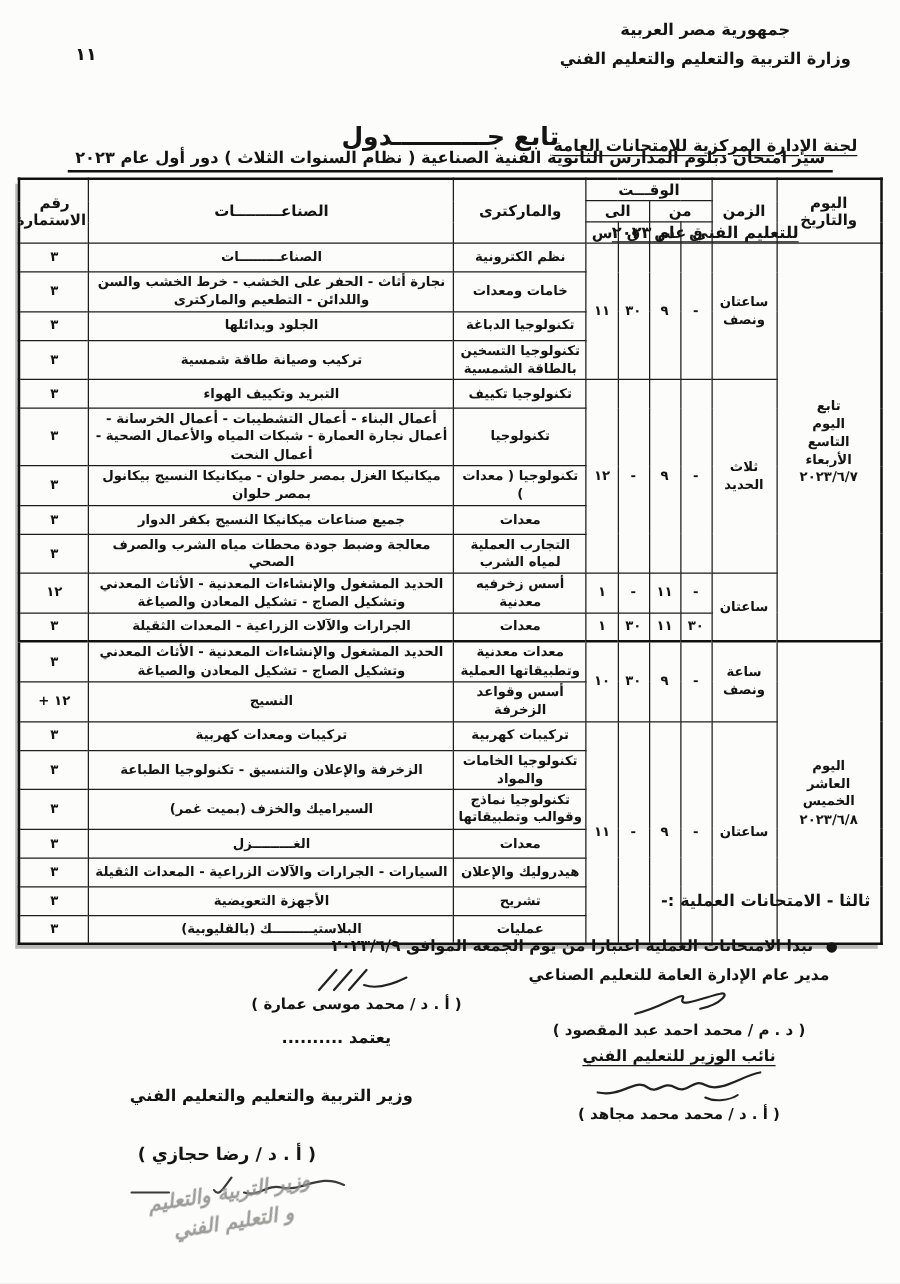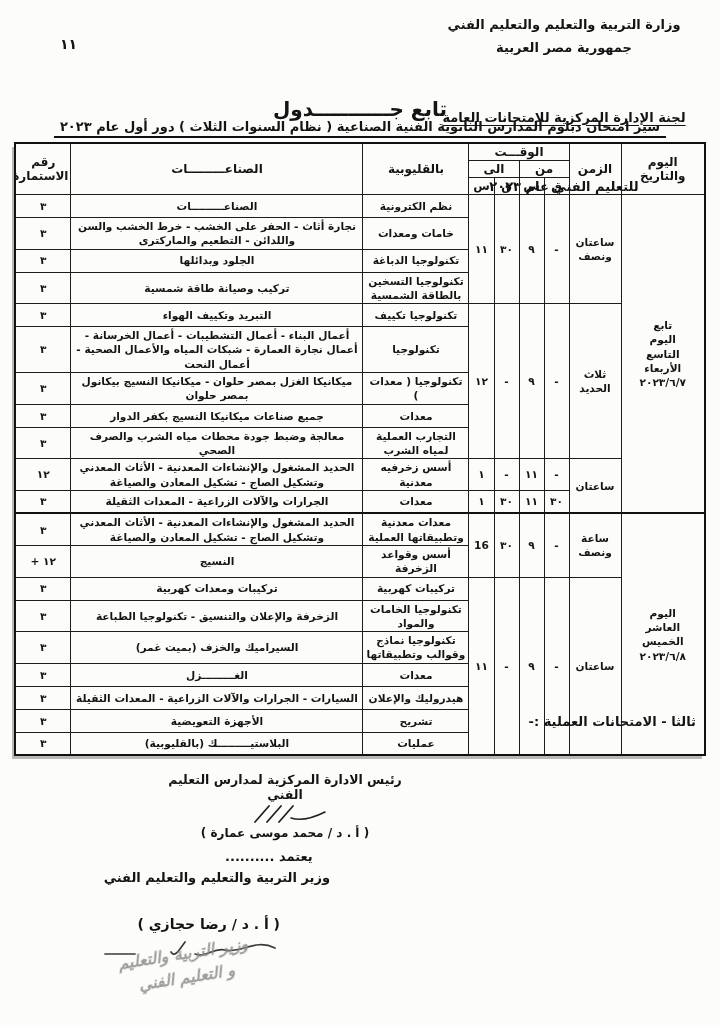--- a/index.html
+++ b/index.html
@@ -42,41 +42,41 @@
 
   .notes-heading{position:absolute;top:714px;right:24px;font-size:13px;font-weight:bold;margin-left:11px;}
   .notes-bullet{position:absolute;top:749px;right:50px;font-size:12.5px;font-weight:bold;}
   .notes-bullet .dot{margin-left:10px;font-size:11px;}
 
   .sig-right{position:absolute;top:772px;right:12px;width:330px;text-align:center;font-weight:bold;}
   .sig-left{position:absolute;top:772px;left:150px;width:270px;text-align:center;font-weight:bold;}
   .sig-title{font-size:12.5px;}
   .sig-name{font-size:12px;}
   .sig-svg{display:block;margin:0 auto;}
-  .approve-label{position:absolute;top:849px;left:225px;font-size:13px;font-weight:bold;}
+  .approve-label{position:absolute;top:823px;left:225px;font-size:13px;font-weight:bold;}
   .approve-title{position:absolute;top:870px;left:85px;width:245px;font-size:13px;font-weight:bold;}
-  .approve-name{position:absolute;top:916px;left:110px;width:170px;text-align:right;font-size:14px;font-weight:bold;}
+  .approve-name{position:absolute;top:916px;left:110px;width:170px;text-align:left;font-size:14px;font-weight:bold;}
   .approve-sign{position:absolute;top:928px;left:75px;}
   .stamp{
     position:absolute;top:942px;left:40px;width:290px;text-align:center;
     color:#8b8b88;font-size:16px;font-weight:bold;font-style:italic;
     transform:rotate(-9deg);line-height:1.5;white-space:pre-line;opacity:.85;
     filter:blur(.3px);
   }
 </style>
 </head>
 <body>
 
 <div class="page">
 
   <div class="page-num">١١</div>
 
   <div class="letterhead">
+    <div>جمهورية مصر العربية</div>
     <div>وزارة التربية والتعليم والتعليم الفني</div>
-    <div>جمهورية مصر العربية</div>
     <div class="u">لجنة الإدارة المركزية للامتحانات العامة</div>
     <div class="u">للتعليم الفني عام ٢٠٢٣</div>
   </div>
 
   <div class="title">تابع جـــــــــــدول</div>
 
   <div class="subtitle">
     <span>سير امتحان دبلوم المدارس الثانوية الفنية الصناعية ( نظام السنوات الثلاث ) دور أول عام ٢٠٢٣</span>
   </div>
 
@@ -90,21 +90,21 @@
         <col style="width:25px">
       <col style="width:106px">
         <col style="width:292px">
         <col style="width:56px">
     </colgroup>
     <thead>
       <tr>
         <th rowspan="3">اليوم والتاريخ</th>
         <th rowspan="3">الزمن</th>
         <th colspan="4">الوقـــت</th>
-        <th rowspan="3">بالقليوبية</th>
+        <th rowspan="3">والماركترى</th>
         <th rowspan="3">الصناعـــــــــات</th>
         <th rowspan="3">رقم الاستمارة</th>
       </tr>
       <tr>
         <th colspan="2">من</th>
         <th colspan="2">الى</th>
       </tr>
       <tr>
         <th>ق</th>
         <th>س</th>
@@ -197,21 +197,21 @@
       <tr class="tall day-sep">
         <td class="day" rowspan="9">اليوم
 العاشر
 الخميس
 ٢٠٢٣/٦/٨</td>
         <td class="zaman" rowspan="2">ساعة
 ونصف</td>
         <td class="num" rowspan="2">-</td>
         <td class="num" rowspan="2">٩</td>
         <td class="num" rowspan="2">٣٠</td>
-        <td class="num" rowspan="2">16</td>
+        <td class="num" rowspan="2">١٠</td>
         <td class="subject">معدات معدنية وتطبيقاتها العملية</td>
         <td class="industries">الحديد المشغول والإنشاءات المعدنية - الأثاث المعدني وتشكيل الصاج - تشكيل المعادن والصياغة</td>
         <td class="num">٣</td>
       </tr>
       <tr>
         <td class="subject">أسس وقواعد الزخرفة</td>
         <td class="industries">النسيج</td>
         <td class="num ltr">+ ١٢</td>
       </tr>
       <tr>
@@ -251,24 +251,39 @@
       </tr>
       <tr>
         <td class="subject">عمليات</td>
         <td class="industries">البلاستيـــــــــك (بالقليوبية)</td>
         <td class="num">٣</td>
       </tr>
     </tbody>
   </table>
 
   <div class="notes-heading">ثالثا - الامتحانات العملية :-</div>
-
+  <div class="notes-bullet">
+    <span class="dot">●</span><span>تبدا الامتحانات العملية اعتبارا من يوم الجمعة الموافق ٢٠٢٣/٦/٩</span>
+  </div>
+
+  <div class="sig-right">
+    <div class="sig-title">مدير عام الإدارة العامة للتعليم الصناعي</div>
+    <svg class="sig-svg" width="110" height="30" viewBox="0 0 110 30">
+      <path d="M20 24 C 40 20, 62 4, 58 12 C 54 20, 78 10, 88 8 C 96 6, 90 16, 72 20" fill="none" stroke="#222" stroke-width="1.8" stroke-linecap="round"></path>
+    </svg>
+    <div class="sig-name">( د . م / محمد احمد عبد المقصود )</div>
+    <div class="sig-title u" style="margin-top:6px">نائب الوزير للتعليم الفني</div>
+    <svg class="sig-svg" width="150" height="32" viewBox="0 0 150 32">
+      <path d="M10 22 C 30 26, 40 10, 50 18 C 58 24, 62 12, 72 18 C 82 24, 86 10, 96 16 C 108 23, 126 8, 140 6" fill="none" stroke="#222" stroke-width="1.8" stroke-linecap="round"></path>
+      <path d="M96 26 C 104 30, 116 28, 122 24" fill="none" stroke="#222" stroke-width="1.6" stroke-linecap="round"></path>
+    </svg>
+    <div class="sig-name">( أ . د / محمد محمد مجاهد )</div>
+  </div>
 
   <div class="sig-left">
-    <div class="sig-title">رئيس الادارة المركزية لمدارس التعليم الفني</div>
     <svg class="sig-svg" width="120" height="24" viewBox="0 0 120 24">
       <path d="M30 20 L 44 4 M42 20 L 56 4 M54 20 L 68 4" fill="none" stroke="#222" stroke-width="1.8" stroke-linecap="round"></path>
       <path d="M66 16 C 78 20, 92 14, 100 10" fill="none" stroke="#222" stroke-width="1.6" stroke-linecap="round"></path>
     </svg>
     <div class="sig-name">( أ . د / محمد موسى عمارة )</div>
   </div>
 
   <div class="approve-label">يعتمد ..........</div>
   <div class="approve-title">وزير التربية والتعليم والتعليم الفني</div>
   <div class="approve-name">( أ . د / رضا حجازي )</div>

